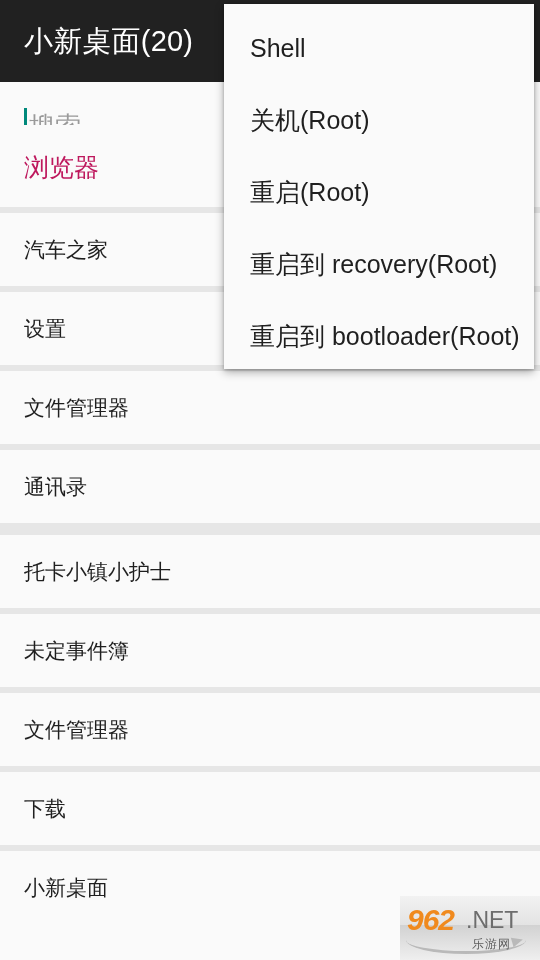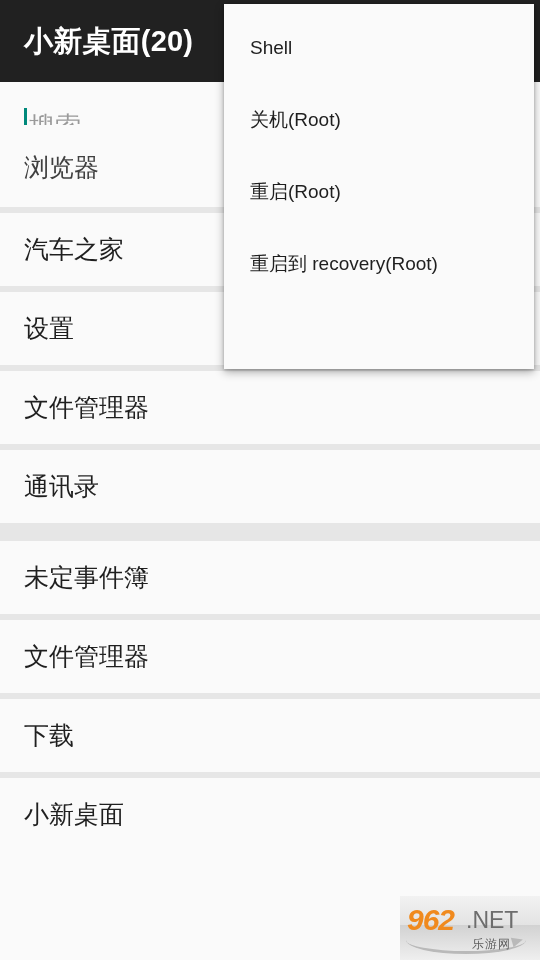--- a/index.html
+++ b/index.html
@@ -29,21 +29,21 @@
     box-sizing: border-box;
   }
   .appbar-title {
     position: absolute;
     left: 24px;
     top: 0;
     height: 82px;
     line-height: 82px;
     color: #ffffff;
     font-size: 29px;
-    font-weight: 700;
+    font-weight: 400;
     letter-spacing: 0.2px;
     white-space: nowrap;
   }
 
   
   .content {
     position: absolute;
     left: 0;
     top: 82px;
     width: 540px;
@@ -89,21 +89,21 @@
     position: relative;
     height: 73px;
     background: #fafafa;
   }
   .list-row-label {
     position: absolute;
     left: 24px;
     top: 0;
     height: 73px;
     line-height: 73px;
-    font-size: 25px;
+    font-size: 21px;
     color: #1f1f1f;
     white-space: nowrap;
   }
 
   
   .scrim {
     position: absolute;
     left: 0;
     top: 0;
     width: 540px;
@@ -120,21 +120,21 @@
     background: #fafafa;
     box-shadow: 0 3px 9px rgba(0,0,0,0.32), 0 1px 3px rgba(0,0,0,0.22);
     box-sizing: border-box;
     padding: 0;
   }
   .popup-item {
     position: relative;
     height: 72px;
     line-height: 72px;
     padding-left: 26px;
-    font-size: 19px;
+    font-size: 25px;
     color: #1f1f1f;
     white-space: nowrap;
     box-sizing: border-box;
   }
   .popup-item:first-child {
     margin-top: 8px;
   }
 
   
   .watermark {
@@ -235,20 +235,23 @@
     </div>
 
     <div class="divider"></div>
     <div class="list-row">
       <div class="list-row-label">通讯录</div>
     </div>
 
     <div class="divider"></div>
 
     <div class="divider"></div>
+    <div class="list-row">
+      <div class="list-row-label">托卡小镇小护士</div>
+    </div>
 
     <div class="divider"></div>
     <div class="list-row">
       <div class="list-row-label">未定事件簿</div>
     </div>
 
     <div class="divider"></div>
     <div class="list-row">
       <div class="list-row-label">文件管理器</div>
     </div>
@@ -261,30 +264,31 @@
     <div class="divider"></div>
     <div class="list-row">
       <div class="list-row-label">小新桌面</div>
     </div>
 
   </div>
 
   <div style="position:absolute;left:0;top:207px;width:540px;height:0;"></div>
 
   <div style="position:absolute;left:0;top:125px;width:540px;height:82px;background:#fafafa;">
-    <div style="position:absolute;left:24px;top:26px;font-size:25px;color:#404040;line-height:32px;white-space:nowrap;">浏览器</div>
+    <div style="position:absolute;left:24px;top:26px;font-size:25px;color:#be185d;line-height:32px;white-space:nowrap;">浏览器</div>
   </div>
   <div style="position:absolute;left:0;top:207px;width:540px;height:6px;background:#e6e6e6;"></div>
 
   <div class="scrim"></div>
   <div class="popup">
     <div class="popup-item">Shell</div>
     <div class="popup-item">关机(Root)</div>
     <div class="popup-item">重启(Root)</div>
     <div class="popup-item">重启到 recovery(Root)</div>
+    <div class="popup-item">重启到 bootloader(Root)</div>
   </div>
 
   <div class="watermark">
     <div class="wm-inner">
       <div class="wm-962">962</div>
       <div class="wm-net">.NET</div>
       <div class="wm-swoosh"></div>
       <div class="wm-arrow"></div>
       <div class="wm-cn">乐游网</div>
     </div>

